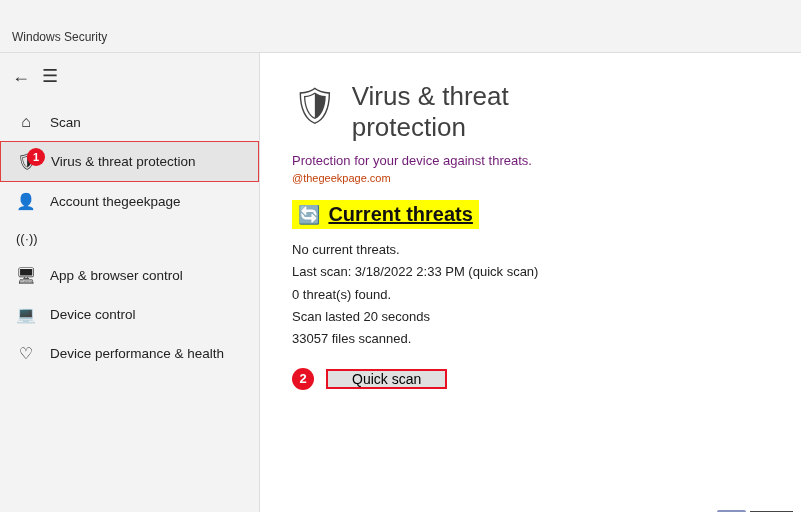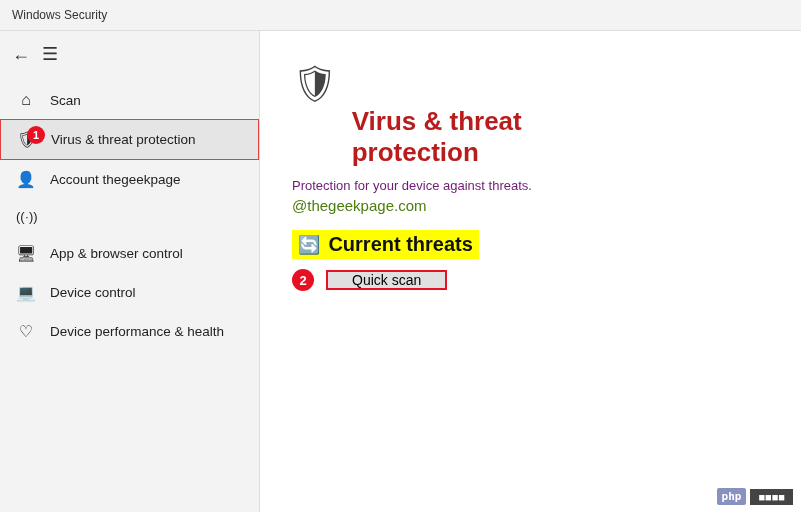--- a/index.html
+++ b/index.html
@@ -12,20 +12,21 @@
       font-size: 14px;
       color: #000;
     }
     .title-bar {
       background: #f3f3f3;
       padding: 8px 12px;
       font-size: 12px;
       font-weight: 500;
       color: #333;
       border-bottom: 1px solid #ddd;
+      margin-top: 22px;
     }
     .container {
       display: flex;
       height: calc(512px - 30px);
     }
     
     .sidebar {
       width: 260px;
       background: #f3f3f3;
       border-right: 1px solid #ddd;
@@ -102,51 +103,51 @@
       gap: 14px;
       margin-bottom: 10px;
     }
     .shield-icon-large {
       font-size: 36px;
       margin-top: 4px;
       color: #444;
     }
     .page-title {
       font-size: 26px;
-      font-weight: 700;
+      font-weight: 400;
       line-height: 1.2;
-      color: #b91c1c;
-      margin-top: 47px;
+      color: #404040;
     }
     .page-subtitle {
       font-size: 13px;
       color: #701a75;
       margin-bottom: 4px;
     }
     .watermark {
-      font-size: 15px;
-      color: #4d7c0f;
+      font-size: 11px;
+      color: #c2410c;
       margin-bottom: 16px;
     }
     .section-header {
       display: flex;
       align-items: center;
       gap: 8px;
       background: yellow;
       padding: 3px 6px;
       margin-bottom: 10px;
       width: fit-content;
     }
     .section-icon {
       font-size: 18px;
     }
     .section-title {
       font-size: 20px;
       font-weight: 600;
       color: #111;
+      text-decoration: underline;
     }
     .threat-info {
       font-size: 13px;
       color: #222;
       line-height: 1.7;
       margin-bottom: 18px;
     }
     .quick-scan-area {
       display: flex;
       align-items: center;
@@ -235,20 +236,27 @@
       </div>
     </div>
     <div class="page-subtitle">Protection for your device against threats.</div>
     <div class="watermark">@thegeekpage.com</div>
 
     <div class="section-header">
       <span class="section-icon">🔄</span>
       <span class="section-title">Current threats</span>
     </div>
 
+    <div class="threat-info">
+      <div>No current threats.</div>
+      <div>Last scan: 3/18/2022 2:33 PM (quick scan)</div>
+      <div>0 threat(s) found.</div>
+      <div>Scan lasted 20 seconds</div>
+      <div>33057 files scanned.</div>
+    </div>
 
     <div class="quick-scan-area">
       <span class="badge-2">2</span>
       <button class="quick-scan-btn">Quick scan</button>
     </div>
 
     <div style="position:absolute;bottom:8px;right:8px;display:flex;align-items:center;gap:4px;">
       <span style="background:#8892be;color:white;font-size:11px;font-weight:bold;padding:2px 5px;border-radius:2px;font-family:monospace;">php</span>
       <span style="background:#444;color:white;font-size:11px;padding:2px 8px;">■■■■</span>
     </div>

